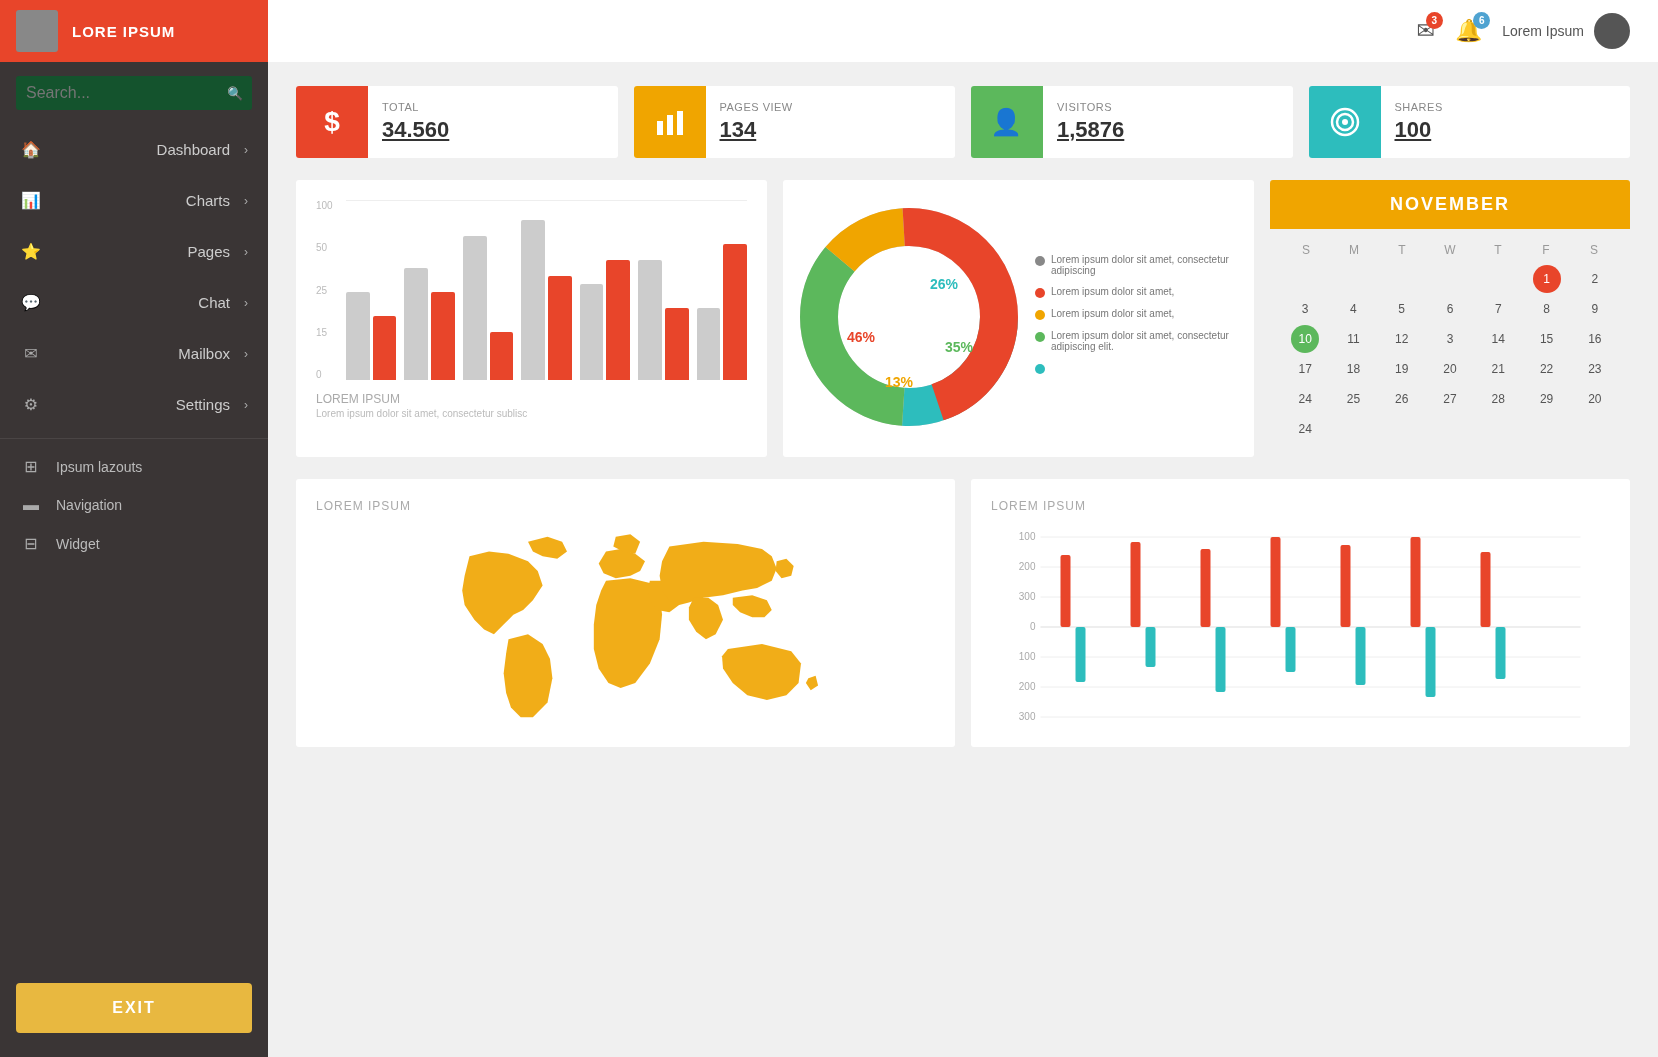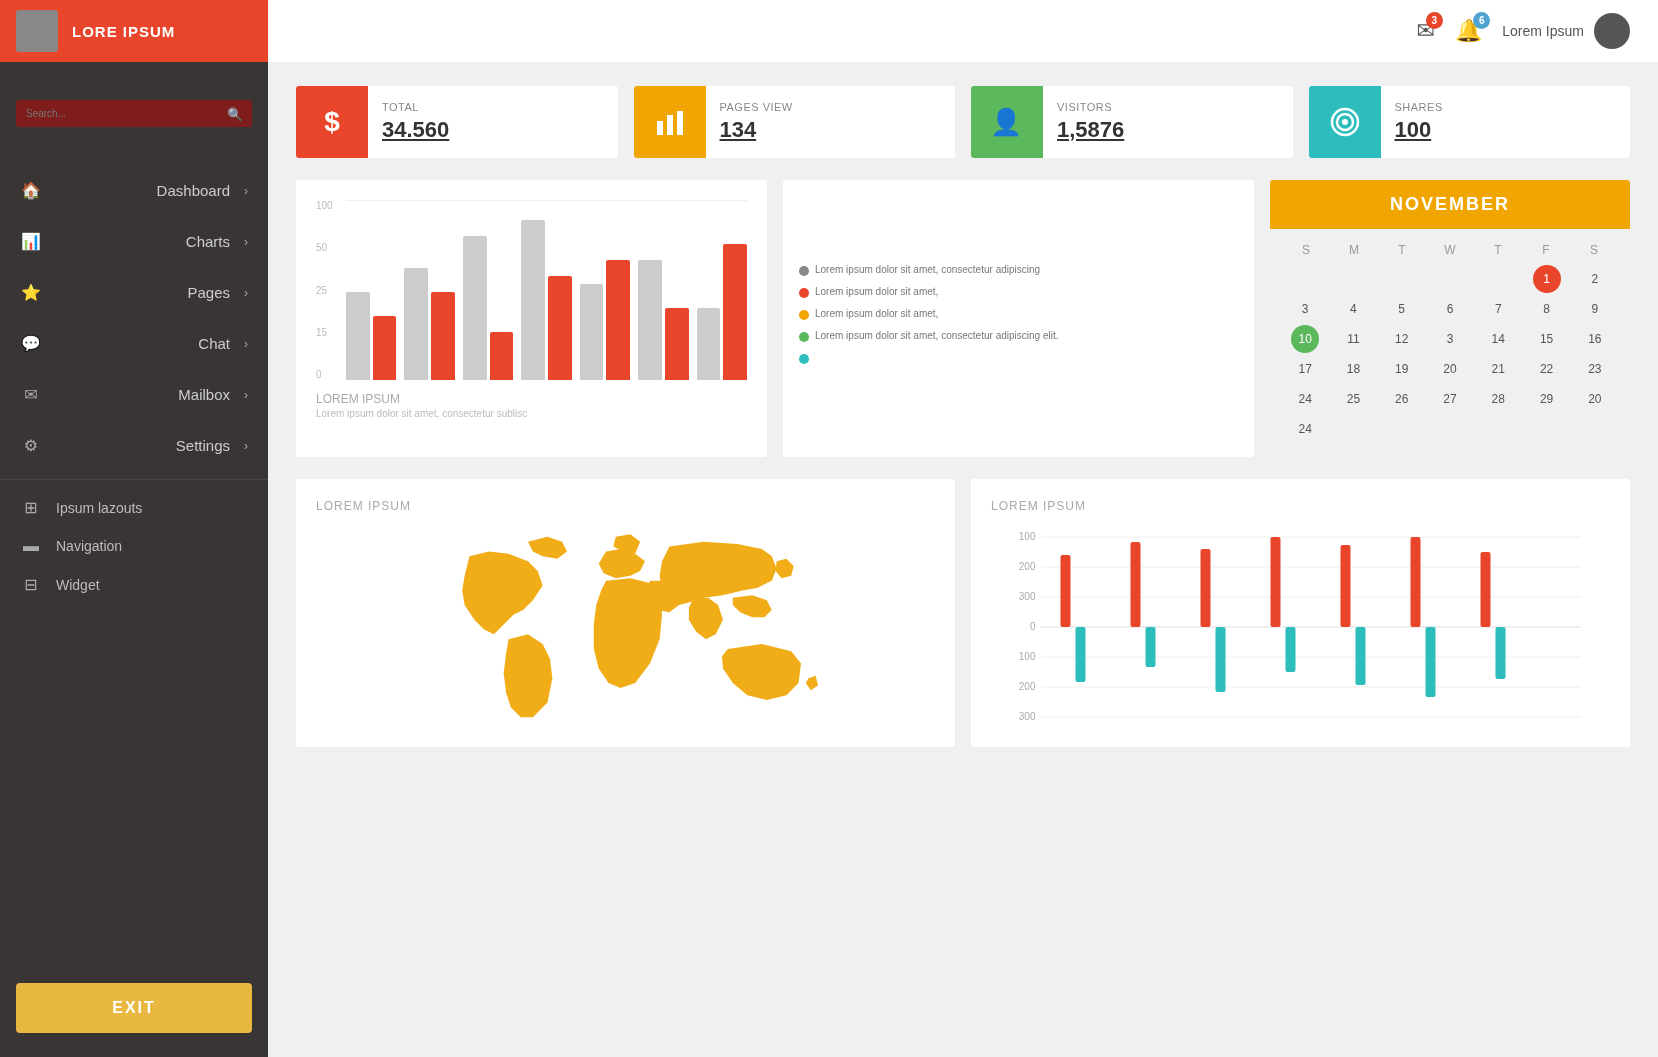--- a/index.html
+++ b/index.html
@@ -6,21 +6,20 @@
     body { font-family: 'Arial', sans-serif; background: #f0f0f0; display: flex; height: 1057px; width: 1658px; overflow: hidden; }
 
     
     .sidebar {
       width: 268px;
       min-width: 268px;
       background: #3a3535;
       display: flex;
       flex-direction: column;
       height: 100%;
-      gap: 24px;
     }
     .sidebar-header {
       background: #e8452a;
       height: 62px;
       display: flex;
       align-items: center;
       padding: 0 16px;
       gap: 14px;
     }
     .sidebar-avatar {
@@ -34,26 +33,26 @@
       font-size: 15px;
       font-weight: bold;
       letter-spacing: 1px;
     }
     .sidebar-search {
       padding: 14px 16px;
       background: #3a3535;
     }
     .sidebar-search input {
       width: 100%;
-      background: #7f1d1d;
+      background: #14532d;
       border: none;
       border-radius: 3px;
       padding: 8px 30px 8px 10px;
       color: #aaa;
-      font-size: 10px;
+      font-size: 16px;
       outline: none;
     }
     .sidebar-search-wrap {
       position: relative;
     }
     .sidebar-search-wrap .search-icon {
       position: absolute;
       right: 8px;
       top: 50%;
       transform: translateY(-50%);
@@ -449,20 +448,41 @@
               <div style="flex:1;height:72px;background:#ccc;border-radius:2px 2px 0 0;"></div>
               <div style="flex:1;height:136px;background:#e8452a;border-radius:2px 2px 0 0;"></div>
             </div>
           </div>
         </div>
         <div class="chart-title">LOREM IPSUM</div>
         <div class="chart-subtitle">Lorem ipsum dolor sit amet, consectetur sublisc</div>
       </div>
 
       <div class="panel" style="display:flex;align-items:center;gap:16px;padding:16px;">
+        <div style="min-width:220px;">
+          <svg width="220" height="220" viewBox="0 0 220 220">
+
+            <circle cx="110" cy="110" r="90" fill="none" stroke="#ccc" stroke-width="38" stroke-dasharray="566 0"></circle>
+
+            <circle cx="110" cy="110" r="90" fill="none" stroke="#2dbdbd" stroke-width="38" stroke-dasharray="147 419" stroke-dashoffset="566"></circle>
+
+            <circle cx="110" cy="110" r="90" fill="none" stroke="#5cb85c" stroke-width="38" stroke-dasharray="198 368" stroke-dashoffset="419"></circle>
+
+            <circle cx="110" cy="110" r="90" fill="none" stroke="#f0a500" stroke-width="38" stroke-dasharray="73 493" stroke-dashoffset="221"></circle>
+
+            <circle cx="110" cy="110" r="90" fill="none" stroke="#e8452a" stroke-width="38" stroke-dasharray="260 306" stroke-dashoffset="148"></circle>
+
+            <circle cx="110" cy="110" r="68" fill="white"></circle>
+
+            <text x="145" y="82" fill="#2dbdbd" font-size="14" font-weight="bold" text-anchor="middle">26%</text>
+            <text x="160" y="145" fill="#5cb85c" font-size="14" font-weight="bold" text-anchor="middle">35%</text>
+            <text x="100" y="180" fill="#f0a500" font-size="14" font-weight="bold" text-anchor="middle">13%</text>
+            <text x="62" y="135" fill="#e8452a" font-size="14" font-weight="bold" text-anchor="middle">46%</text>
+          </svg>
+        </div>
         <div class="donut-legend">
           <div class="legend-item">
             <div class="legend-dot" style="background:#888;"></div>
             <span>Lorem ipsum dolor sit amet, consectetur adipiscing</span>
           </div>
           <div class="legend-item">
             <div class="legend-dot" style="background:#e8452a;"></div>
             <span>Lorem ipsum dolor sit amet,</span>
           </div>
           <div class="legend-item">

